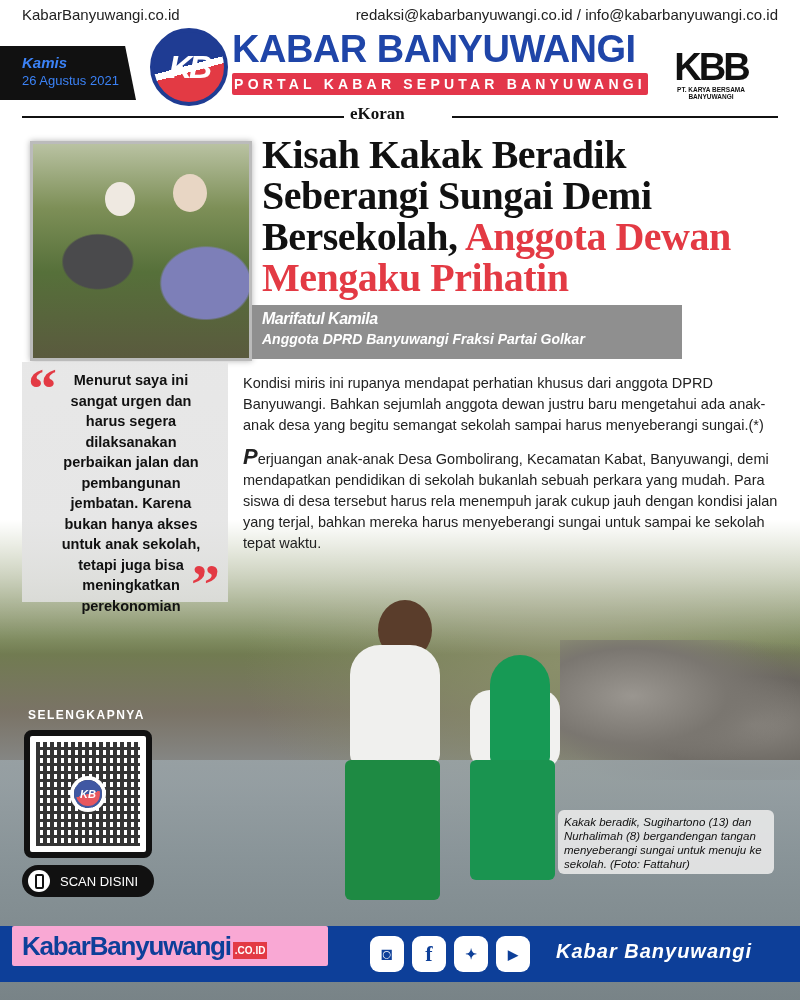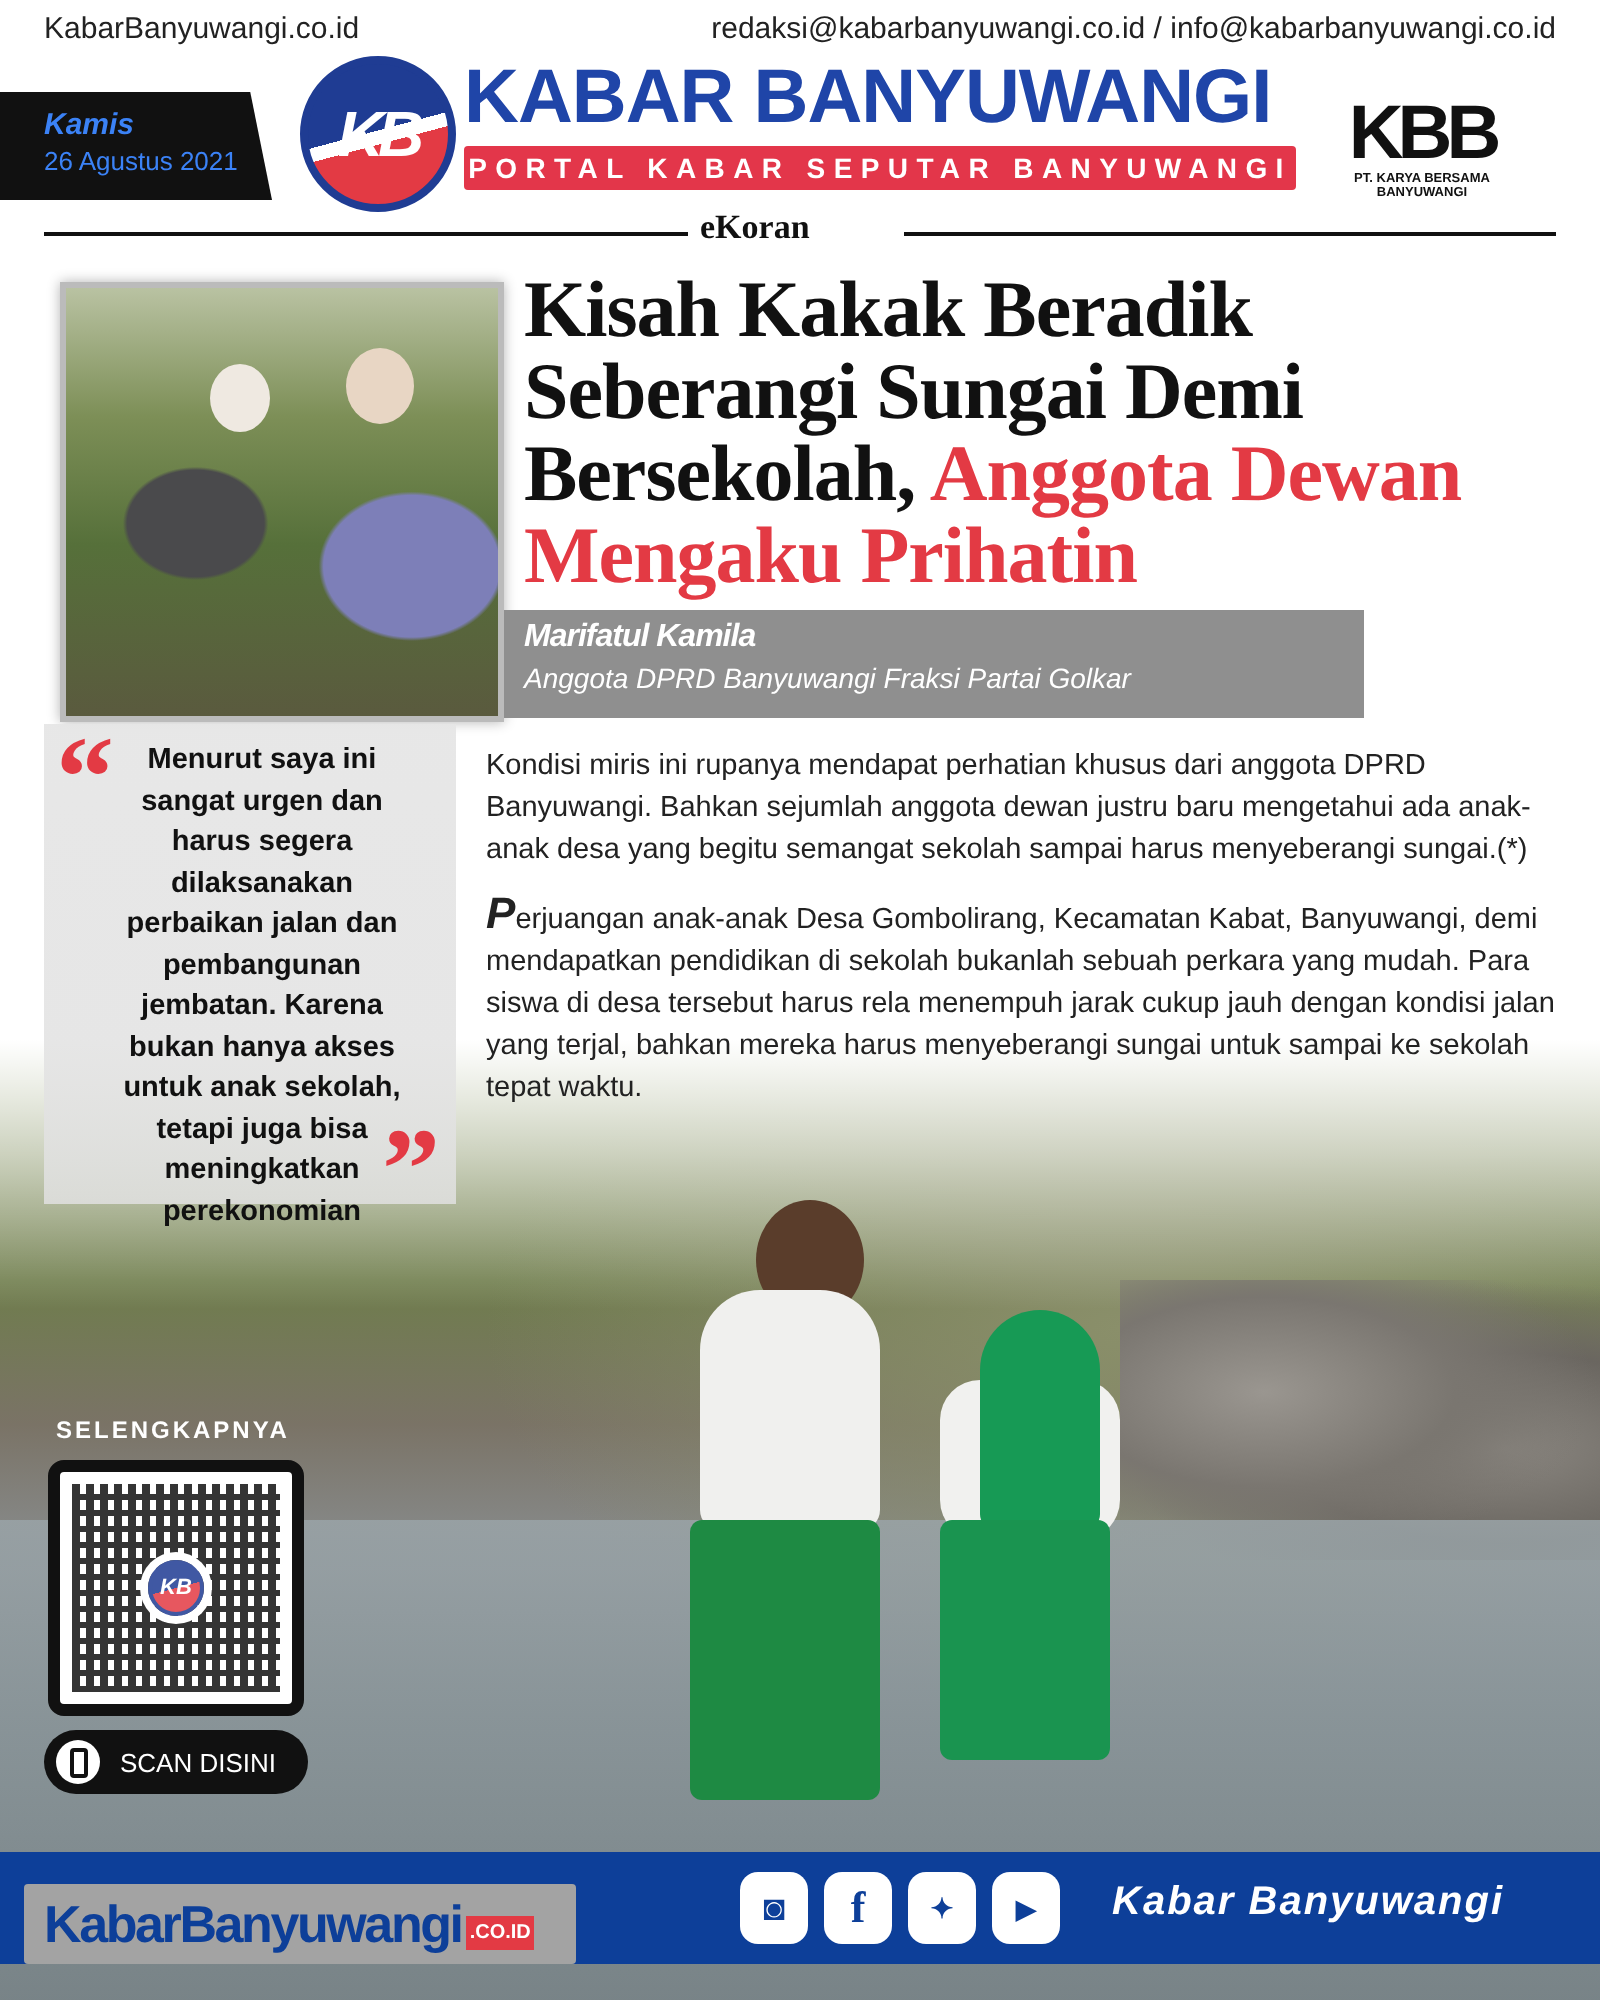--- a/index.html
+++ b/index.html
@@ -43,21 +43,21 @@
 background:
  radial-gradient(ellipse at 80% 65%,#7d7fb8 0 18%,transparent 19%),
  radial-gradient(ellipse at 30% 55%,#4a4a4c 0 16%,transparent 17%),
  linear-gradient(180deg,#b9c2a2 0%,#7d8f57 30%,#56703a 60%,#5a5a3e 100%)}
 .head1{position:absolute;border-radius:50%}
 
 .headline{position:absolute;left:262px;top:134px;width:530px;font-family:"Liberation Serif",serif;font-weight:bold;font-size:40px;line-height:41px;color:#111;letter-spacing:-0.5px}
 .headline .red{color:#e33a44}
 .authorbar{position:absolute;left:252px;top:305px;width:430px;height:54px;background:#8f8f8f;color:#fff;padding:5px 0 0 10px}
 .authorbar .name{font-size:16px;font-weight:bold;font-style:italic;letter-spacing:-0.5px}
-.authorbar .role{font-size:14px;font-weight:normal;font-style:italic;margin-top:3px}
+.authorbar .role{font-size:14px;font-weight:bold;font-style:italic;margin-top:3px}
 
 .quote{position:absolute;left:22px;top:362px;width:206px;height:240px;background:linear-gradient(180deg,rgba(230,230,230,0.95),rgba(225,225,225,0.85));padding:8px 10px 0 10px;text-align:center;font-size:14.5px;font-weight:bold;line-height:20.5px;color:#111}
 .q-open{position:absolute;left:6px;top:2px;font-family:"Liberation Serif",serif;font-size:58px;color:#e33a44;font-weight:bold;line-height:50px}
 .q-close{position:absolute;right:8px;bottom:-8px;font-family:"Liberation Serif",serif;font-size:58px;color:#e33a44;font-weight:bold;line-height:50px}
 .quote .qtext{padding-left:18px;padding-right:6px}
 
 .body{position:absolute;left:243px;top:373px;width:548px;font-size:14.5px;line-height:21px;color:#222}
 .body p{margin-bottom:10px}
 .dropcap{font-size:22px;font-weight:bold;font-style:italic}
 
@@ -67,21 +67,21 @@
  repeating-linear-gradient(90deg,#111 0 4px,transparent 4px 7px),
  repeating-linear-gradient(0deg,#111 0 3px,transparent 3px 8px);opacity:0.85;position:relative}
 .qrlogo{position:absolute;left:38px;top:38px;width:28px;height:28px;border-radius:50%;border:2px solid #1f3c93;background:linear-gradient(165deg,#1f3c93 0 50%,#e33a44 50%);color:#fff;font-size:11px;font-weight:bold;font-style:italic;display:flex;align-items:center;justify-content:center;box-shadow:0 0 0 4px #fff}
 .scan{position:absolute;left:22px;top:865px;width:132px;height:32px;background:#111;border-radius:16px;color:#fff;display:flex;align-items:center;padding-left:6px;font-size:13px}
 .phone{width:22px;height:22px;border-radius:50%;background:#fff;display:flex;align-items:center;justify-content:center;margin-right:10px}
 .phone i{width:9px;height:15px;border:2px solid #111;border-radius:2px;display:block}
 
 .caption{position:absolute;left:558px;top:810px;width:216px;height:64px;background:rgba(235,235,235,0.88);border-radius:6px;padding:5px 6px;font-size:11.5px;font-style:italic;line-height:14px;color:#111}
 
 .footer{position:absolute;left:0;top:926px;width:800px;height:56px;background:#0d3f99}
-.footlogo{position:absolute;left:12px;top:16px;width:276px;height:40px;background:#a3a3a3;border-radius:2px;display:flex;align-items:center;padding-left:10px}
+.footlogo{position:absolute;left:12px;top:0;width:316px;height:40px;background:#f9a8d4;border-radius:2px;display:flex;align-items:center;padding-left:10px}
 .footlogo .t{font-size:26px;font-weight:bold;color:#0d3f99;letter-spacing:-1.2px}
 .footlogo .co{background:#e33a44;color:#fff;font-size:10px;font-weight:bold;padding:3px 2px;margin-left:2px;margin-top:8px}
 .socials{position:absolute;left:370px;top:10px;display:flex;gap:8px}
 .soc{width:34px;height:36px;background:#fff;border-radius:9px;display:flex;align-items:center;justify-content:center;color:#0d3f99;font-weight:bold;font-size:18px}
 .foottitle{position:absolute;left:556px;top:14px;color:#fff;font-size:20px;font-weight:bold;font-style:italic;letter-spacing:1px}
 </style>
 </head>
 <body>
 
 <div class="page">
@@ -152,20 +152,21 @@
       <div class="qrlogo">KB</div>
     </div>
   </div>
   <div class="scan">
     <span class="phone">
         <i></i>
       </span>
     <span>SCAN DISINI</span>
   </div>
 
+  <div class="caption">Kakak beradik, Sugihartono (13) dan Nurhalimah (8) bergandengan tangan menyeberangi sungai untuk menuju ke sekolah. (Foto: Fattahur)</div>
 
   <div class="footer">
     <div class="footlogo">
       <span class="t">KabarBanyuwangi</span>
       <span class="co">.CO.ID</span>
     </div>
     <div class="socials">
       <div class="soc">◙</div>
       <div class="soc" style="font-family:'Liberation Serif',serif;font-size:22px">f</div>
       <div class="soc" style="font-size:14px">✦</div>

